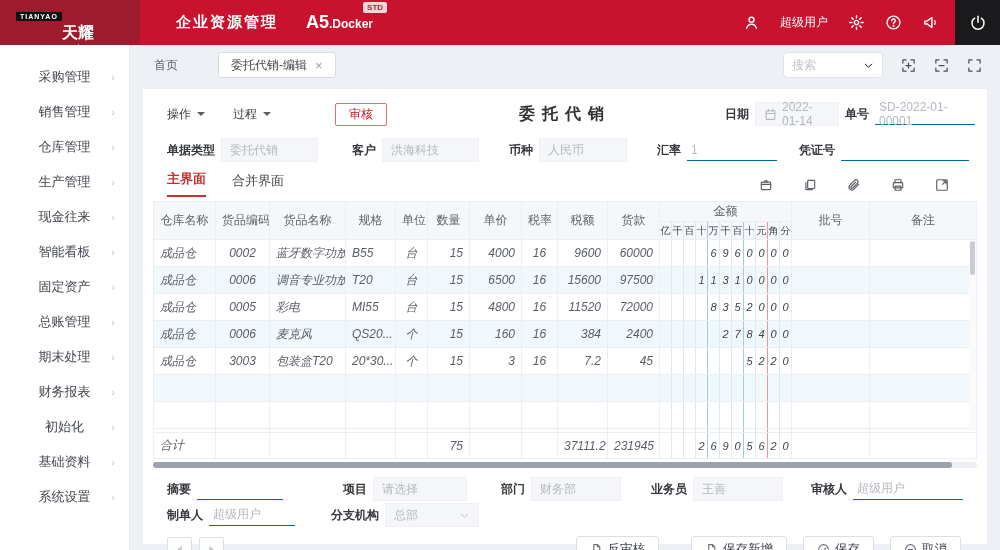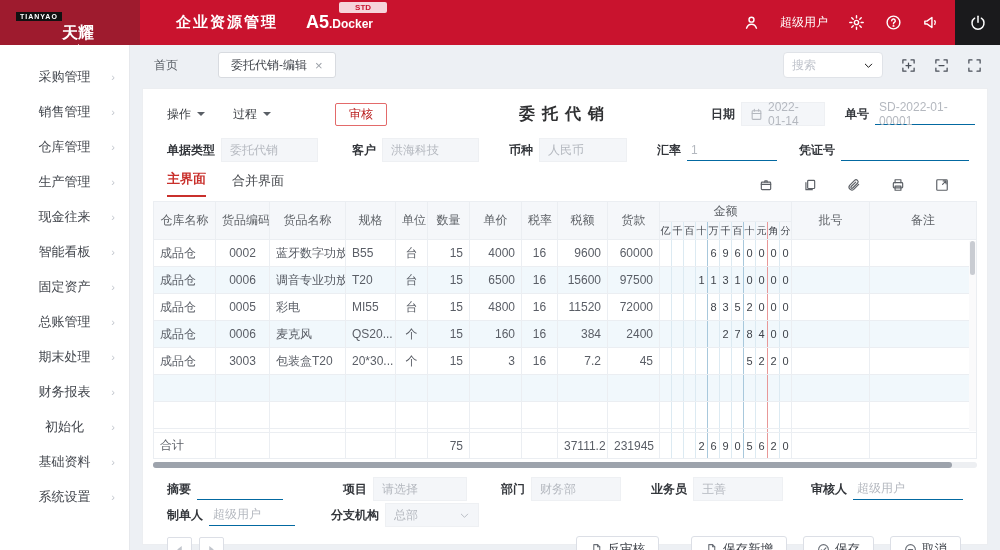--- a/index.html
+++ b/index.html
@@ -14,21 +14,21 @@
   .logo-cn { font-size:16px; font-weight:bold; }
   .logo-divider { width:1px; height:14px; background:rgba(255,255,255,.7); margin:0 6px; }
   .logo-sub-wrap { display:flex; flex-direction:column; line-height:1; }
   .logo-sub { font-size:12px; }
   .logo-tagline { font-size:5px; opacity:.75; letter-spacing:.5px; margin-top:2px; }
   .app-area { flex:1; display:flex; align-items:center; padding-left:36px; }
   .app-title { font-size:15px; font-weight:bold; letter-spacing:2px; }
   .app-ver { position:relative; margin-left:28px; font-weight:bold; }
   .app-ver .a5 { font-size:18px; }
   .app-ver .docker { font-size:12px; }
-  .std-badge { position:absolute; top:-10px; right:-14px; background:#F6D5DB; color:#C9132E; font-size:8px; font-weight:bold; padding:1px 16px; border-radius:2px; }
+  .std-badge { position:absolute; top:-10px; right:-14px; background:#F6D5DB; color:#C9132E; font-size:8px; font-weight:bold; padding:1px 4px; border-radius:2px; }
   .top-right { display:flex; align-items:center; gap:20px; padding-right:16px; }
   .top-right .uname { font-size:12px; }
   .icon { display:inline-flex; align-items:center; justify-content:center; }
   .icon svg { display:block; }
   .power-area { width:45px; height:100%; background:#1A1A1C; display:flex; align-items:center; justify-content:center; flex:none; cursor:pointer; }
 
   
   .sidebar { position:absolute; top:45px; left:0; width:130px; bottom:0; background:#fff; border-right:1px solid #E6E8EC; padding-top:14px; }
   .side-item { position:relative; height:35px; display:flex; align-items:center; justify-content:center; font-size:13px; color:#42464D; cursor:pointer; }
   .side-item .chev { position:absolute; right:14px; color:#C3C7CE; font-size:11px; }
@@ -65,21 +65,21 @@
   .tabs2-icons { margin-left:auto; display:flex; align-items:center; gap:30px; padding-bottom:5px; padding-right:24px; }
   .tabs2-icons .icon { color:#5C6066; cursor:pointer; }
 
   
   .grid-wrap { position:relative; margin:4px 10px 0; height:258px; }
   table.grid { width:100%; height:100%; border-collapse:collapse; table-layout:fixed; font-size:12px; color:#5A5E66; }
   .grid th, .grid td { border:1px solid #EBEEF2; padding:0 6px; overflow:hidden; white-space:nowrap; }
   .grid thead th { background:#F5F7FA; color:#5F6368; font-weight:normal; }
   .grid thead tr.h1 { height:20px; } .grid thead tr.h2 { height:18px; }
   .grid thead tr.h2 th { font-size:10px; padding:0; }
-  .grid tbody tr { height:27px; }
+  .grid tbody tr { height:27px;font-style:italic; }
   .grid tbody tr.filler { height:auto; }
   .grid tbody tr.r-even td { background:#F1F8FC; }
   .grid .dg { padding:0; text-align:center; border-left:1px solid #DCEAF2; border-right:none; font-size:11px; color:#3F434A; }
   .grid .dg.sep-b { border-left:1px solid #A8C8DC; }
   .grid .dg.sep-r { border-left:1px solid #E89898; }
   .grid tr.total { height:26px; }
   .grid tr.total td { border-top:1px solid #DFE3E8; background:#fff; }
   .al { text-align:left; } .ac { text-align:center; } .ar { text-align:right; }
   .vscroll { position:absolute; top:40px; right:1px; bottom:28px; width:7px; background:#FAFAFB; }
   .vscroll .thumb { position:absolute; top:0; left:1px; width:5px; height:34px; background:#C9CCD2; border-radius:3px; }
@@ -265,21 +265,21 @@
           <span class="f-label">日期</span>
           <span class="box-input" style="width:84px">
             <span class="icon">
                 <svg width="13" height="13" viewBox="0 0 24 24" fill="none" stroke="currentColor" stroke-width="2" stroke-linecap="round" stroke-linejoin="round">
                   <rect x="4" y="5" width="16" height="16" rx="1.5"></rect>
                   <path d="M4 10h16M8 2.5V6M16 2.5V6"></path>
                 </svg>
               </span>
             <span>2022-01-14</span>
           </span>
-          <span class="f-label" style="margin-left:14px">单号</span>
+          <span class="f-label" style="">单号</span>
           <span class="line-input" style="width:100px">
               <span>SD-2022-01-00001</span>
             </span>
         </span>
       </div>
 
       <div class="fields-row">
         <span class="f-label">单据类型</span>
         <span class="box-input" style="width:97px;margin-left:6px">
             <span>委托代销</span>

